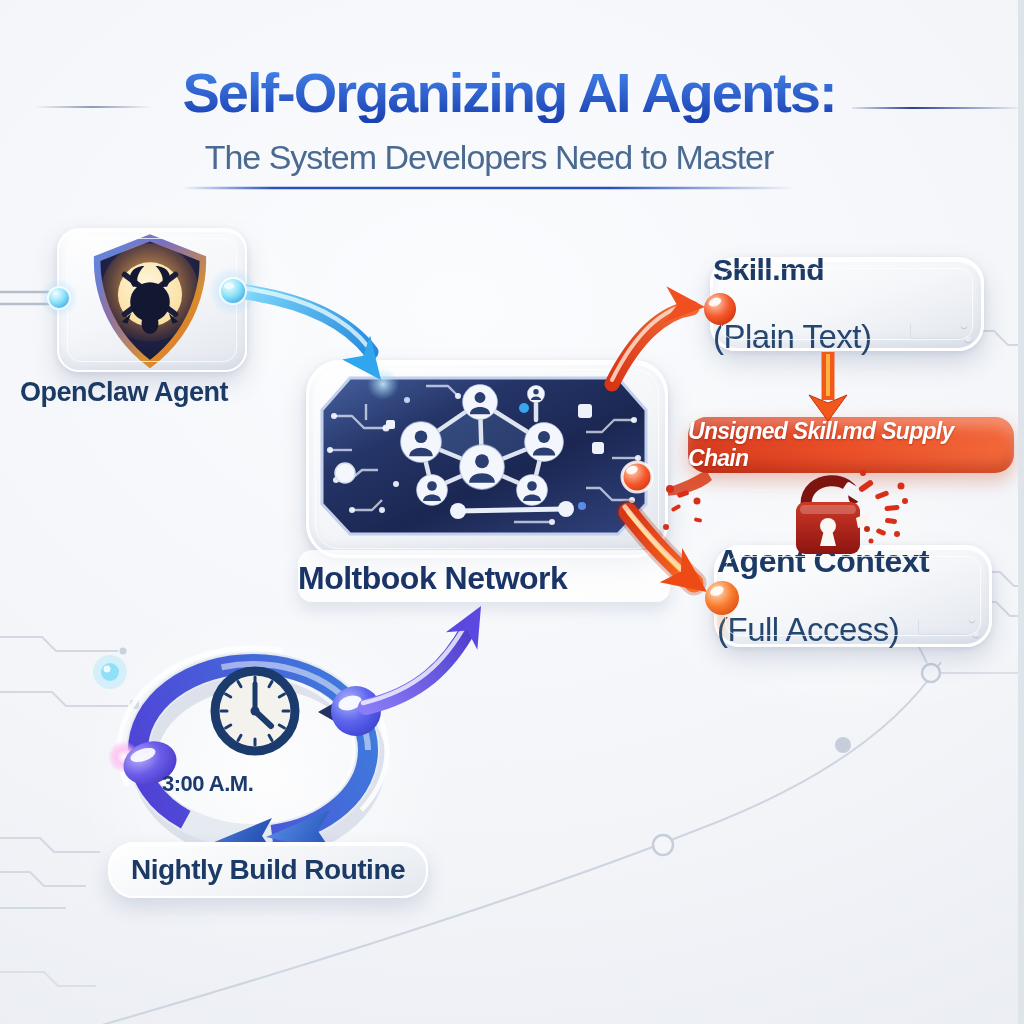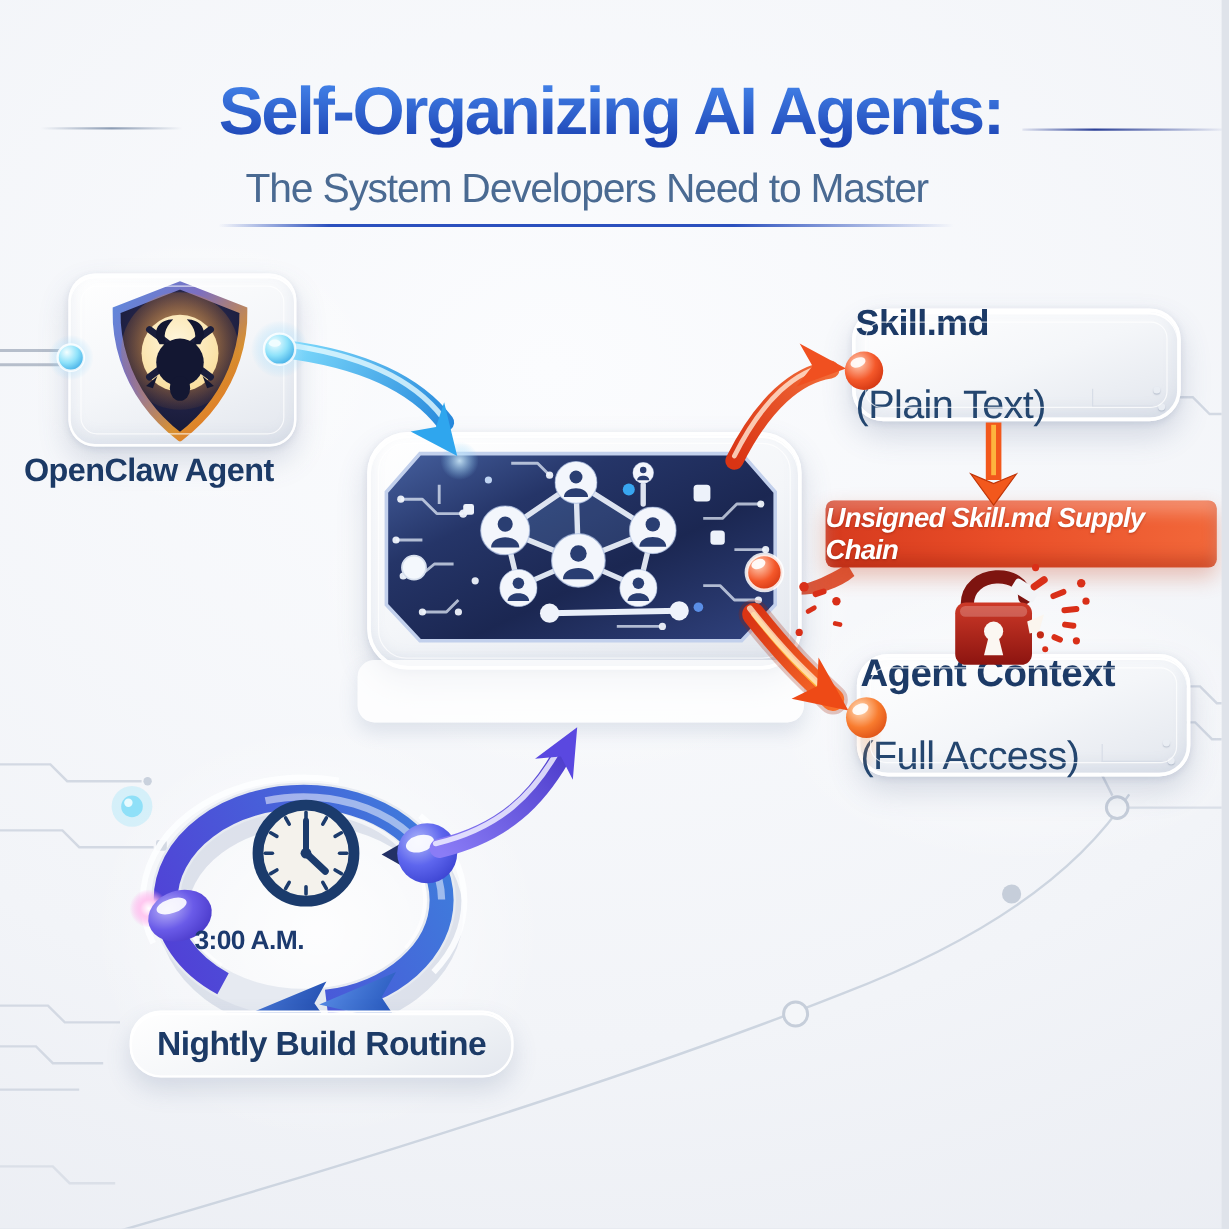--- a/index.html
+++ b/index.html
@@ -64,21 +64,21 @@
   .node-label{position:absolute;font-weight:bold;color:#1C3A66;letter-spacing:-0.5px;}
   .openclaw-label{left:20px;top:377px;width:260px;font-size:27px;}
   .net-band{
     position:absolute;left:298px;top:550px;width:372px;height:52px;border-radius:14px;
     background:rgba(255,255,255,.74);box-shadow:0 8px 16px rgba(90,110,150,.16);
   }
   .net-label{left:298px;top:560px;width:372px;font-size:32px;color:#1B3468;}
   .time-label{left:162px;top:771px;width:200px;font-size:22px;color:#1C3A6E;}
 
   .banner{
-    position:absolute;left:688px;top:417px;width:326px;height:56px;border-radius:7px;
+    position:absolute;left:688px;top:417px;width:326px;height:56px;border-radius:19px;
     background:linear-gradient(90deg,#D63A1E 0%,#E94E28 45%,#F2683A 100%);
     box-shadow:inset 0 10px 12px rgba(255,255,255,.28), inset 0 -8px 12px rgba(120,10,0,.28),
                0 8px 18px rgba(200,60,20,.30);
     display:flex;align-items:center;justify-content:center;
   }
   .banner-text{font-size:23px;font-weight:bold;font-style:italic;color:#fff;letter-spacing:-0.7px;
     text-shadow:0 1px 2px rgba(120,20,0,.45);}
 
   .pill{
     position:absolute;left:108px;top:842px;width:316px;height:52px;border-radius:26px;
@@ -351,20 +351,21 @@
         <use href="#avatar" x="221" y="25" width="18" height="18"></use>
         <use href="#avatar" x="94" y="61" width="42" height="42"></use>
         <use href="#avatar" x="218" y="62" width="40" height="40"></use>
         <use href="#avatar" x="153" y="84" width="46" height="46"></use>
         <use href="#avatar" x="110" y="114" width="32" height="32"></use>
         <use href="#avatar" x="210" y="114" width="32" height="32"></use>
       </g>
     </svg>
   </div>
   <div class="net-band"></div>
+  <div class="node-label net-label">Moltbook Network</div>
 
   <div class="card info-card skill-card">
     <div class="info-title">Skill.md</div>
     <div class="info-divider"></div>
     <div class="info-sub">(Plain Text)</div>
     <span class="mini-circuit"></span>
     <span class="mini-dot" style="right:14px;bottom:20px;"></span>
     <span class="mini-dot" style="right:10px;bottom:6px;"></span>
   </div>
 

